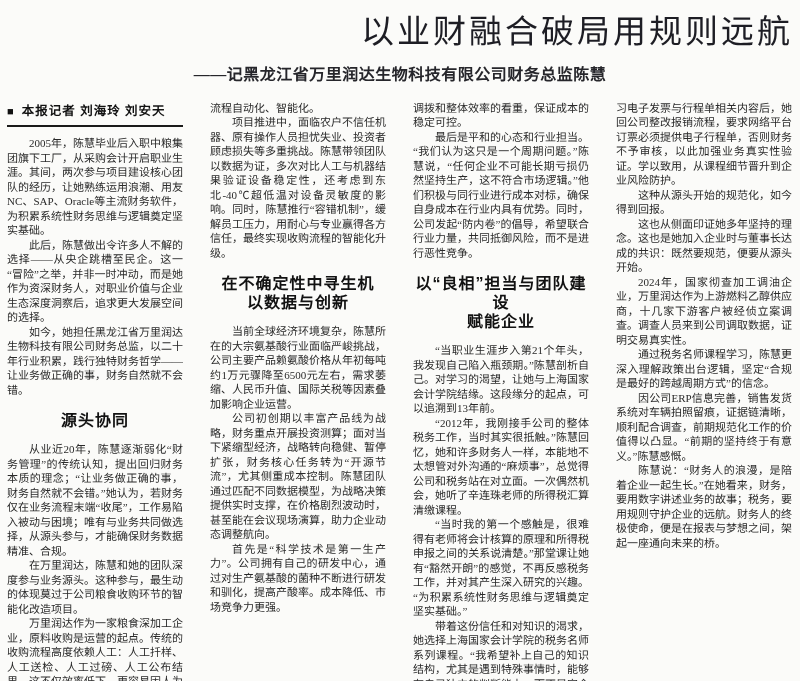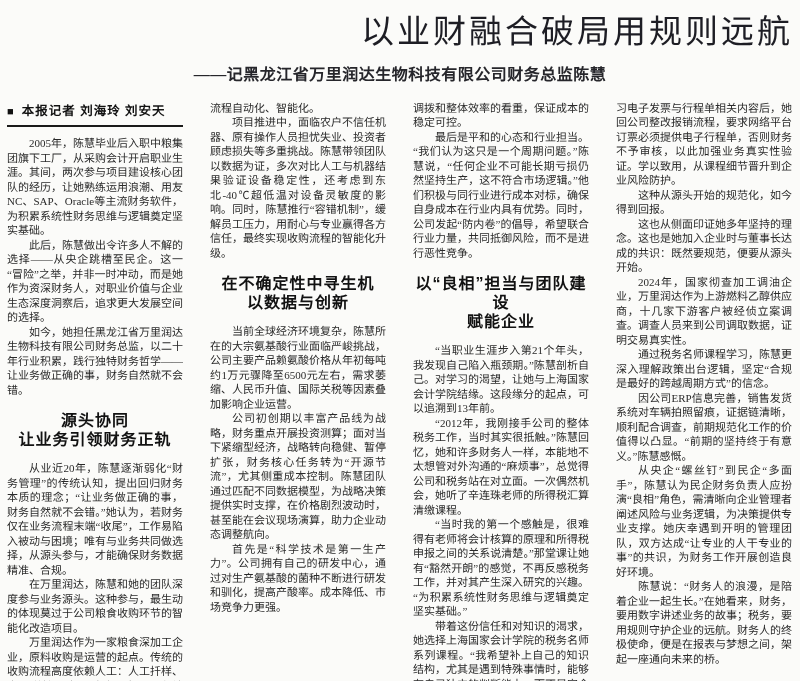--- a/index.html
+++ b/index.html
@@ -86,21 +86,20 @@
       <div class="column">
         <div class="byline">
           <span class="byline-bullet">■</span>
           <span>本报记者 刘海玲 刘安天</span>
         </div>
         <p class="indent">2005年，陈慧毕业后入职中粮集团旗下工厂，从采购会计开启职业生涯。其间，两次参与项目建设核心团队的经历，让她熟练运用浪潮、用友NC、SAP、Oracle等主流财务软件，为积累系统性财务思维与逻辑奠定坚实基础。</p>
         <p class="indent">此后，陈慧做出令许多人不解的选择——从央企跳槽至民企。这一“冒险”之举，并非一时冲动，而是她作为资深财务人，对职业价值与企业生态深度洞察后，追求更大发展空间的选择。</p>
         <p class="indent">如今，她担任黑龙江省万里润达生物科技有限公司财务总监，以二十年行业积累，践行独特财务哲学——让业务做正确的事，财务自然就不会错。</p>
         <div class="section-heading">
           <div>源头协同</div>
-          <div>让业务引领财务正轨</div>
         </div>
         <p class="indent">从业近20年，陈慧逐渐弱化“财务管理”的传统认知，提出回归财务本质的理念；“让业务做正确的事，财务自然就不会错。”她认为，若财务仅在业务流程末端“收尾”，工作易陷入被动与困境；唯有与业务共同做选择，从源头参与，才能确保财务数据精准、合规。</p>
         <p class="indent">在万里润达，陈慧和她的团队深度参与业务源头。这种参与，最生动的体现莫过于公司粮食收购环节的智能化改造项目。</p>
         <p class="indent">万里润达作为一家粮食深加工企业，原料收购是运营的起点。传统的收购流程高度依赖人工：人工扦样、人工送检、人工过磅、人工公布结果。这不仅效率低下，更容易因人为干预而产生信任问题。</p>
       </div>
       <div class="column">
         <p class="no-indent">流程自动化、智能化。</p>
         <p class="indent">项目推进中，面临农户不信任机器、原有操作人员担忧失业、投资者顾虑损失等多重挑战。陈慧带领团队以数据为证，多次对比人工与机器结果验证设备稳定性，还考虑到东北-40℃超低温对设备灵敏度的影响。同时，陈慧推行“容错机制”，缓解员工压力，用耐心与专业赢得各方信任，最终实现收购流程的智能化升级。</p>
         <div class="section-heading">
           <div>在不确定性中寻生机</div>
@@ -122,17 +121,16 @@
         <p class="indent">“当时我的第一个感触是，很难得有老师将会计核算的原理和所得税申报之间的关系说清楚。”那堂课让她有“豁然开朗”的感觉，不再反感税务工作，并对其产生深入研究的兴趣。“为积累系统性财务思维与逻辑奠定坚实基础。”</p>
         <p class="indent">带着这份信任和对知识的渴求，她选择上海国家会计学院的税务名师系列课程。“我希望补上自己的知识结构，尤其是遇到特殊事情时，能够有自己独立的判断能力，而不是完全依赖中介机构。”</p>
       </div>
       <div class="column">
         <p class="no-indent">习电子发票与行程单相关内容后，她回公司整改报销流程，要求网络平台订票必须提供电子行程单，否则财务不予审核，以此加强业务真实性验证。学以致用，从课程细节晋升到企业风险防护。</p>
         <p class="indent">这种从源头开始的规范化，如今得到回报。</p>
         <p class="indent">这也从侧面印证她多年坚持的理念。这也是她加入企业时与董事长达成的共识：既然要规范，便要从源头开始。</p>
         <p class="indent">2024年，国家彻查加工调油企业，万里润达作为上游燃料乙醇供应商，十几家下游客户被经侦立案调查。调查人员来到公司调取数据，证明交易真实性。</p>
         <p class="indent">通过税务名师课程学习，陈慧更深入理解政策出台逻辑，坚定“合规是最好的跨越周期方式”的信念。</p>
         <p class="indent">因公司ERP信息完善，销售发货系统对车辆拍照留痕，证据链清晰，顺利配合调查，前期规范化工作的价值得以凸显。“前期的坚持终于有意义。”陈慧感慨。</p>
-        <p class="indent">从央企“螺丝钉”到民企“多面手”，陈慧认为民企财务负责人应扮演“良相”角色，需清晰向企业管理者阐述风险与业务逻辑，为决策提供专业支撑。她庆幸遇到开明的管理团队，双方达成“让专业的人干专业的事”的共识，为财务工作开展创造良好环境。</p>
         <p class="indent">陈慧说：“财务人的浪漫，是陪着企业一起生长。”在她看来，财务，要用数字讲述业务的故事；税务，要用规则守护企业的远航。财务人的终极使命，便是在报表与梦想之间，架起一座通向未来的桥。</p>
       </div>
     </div>
 </div>
 
 </body></html>

